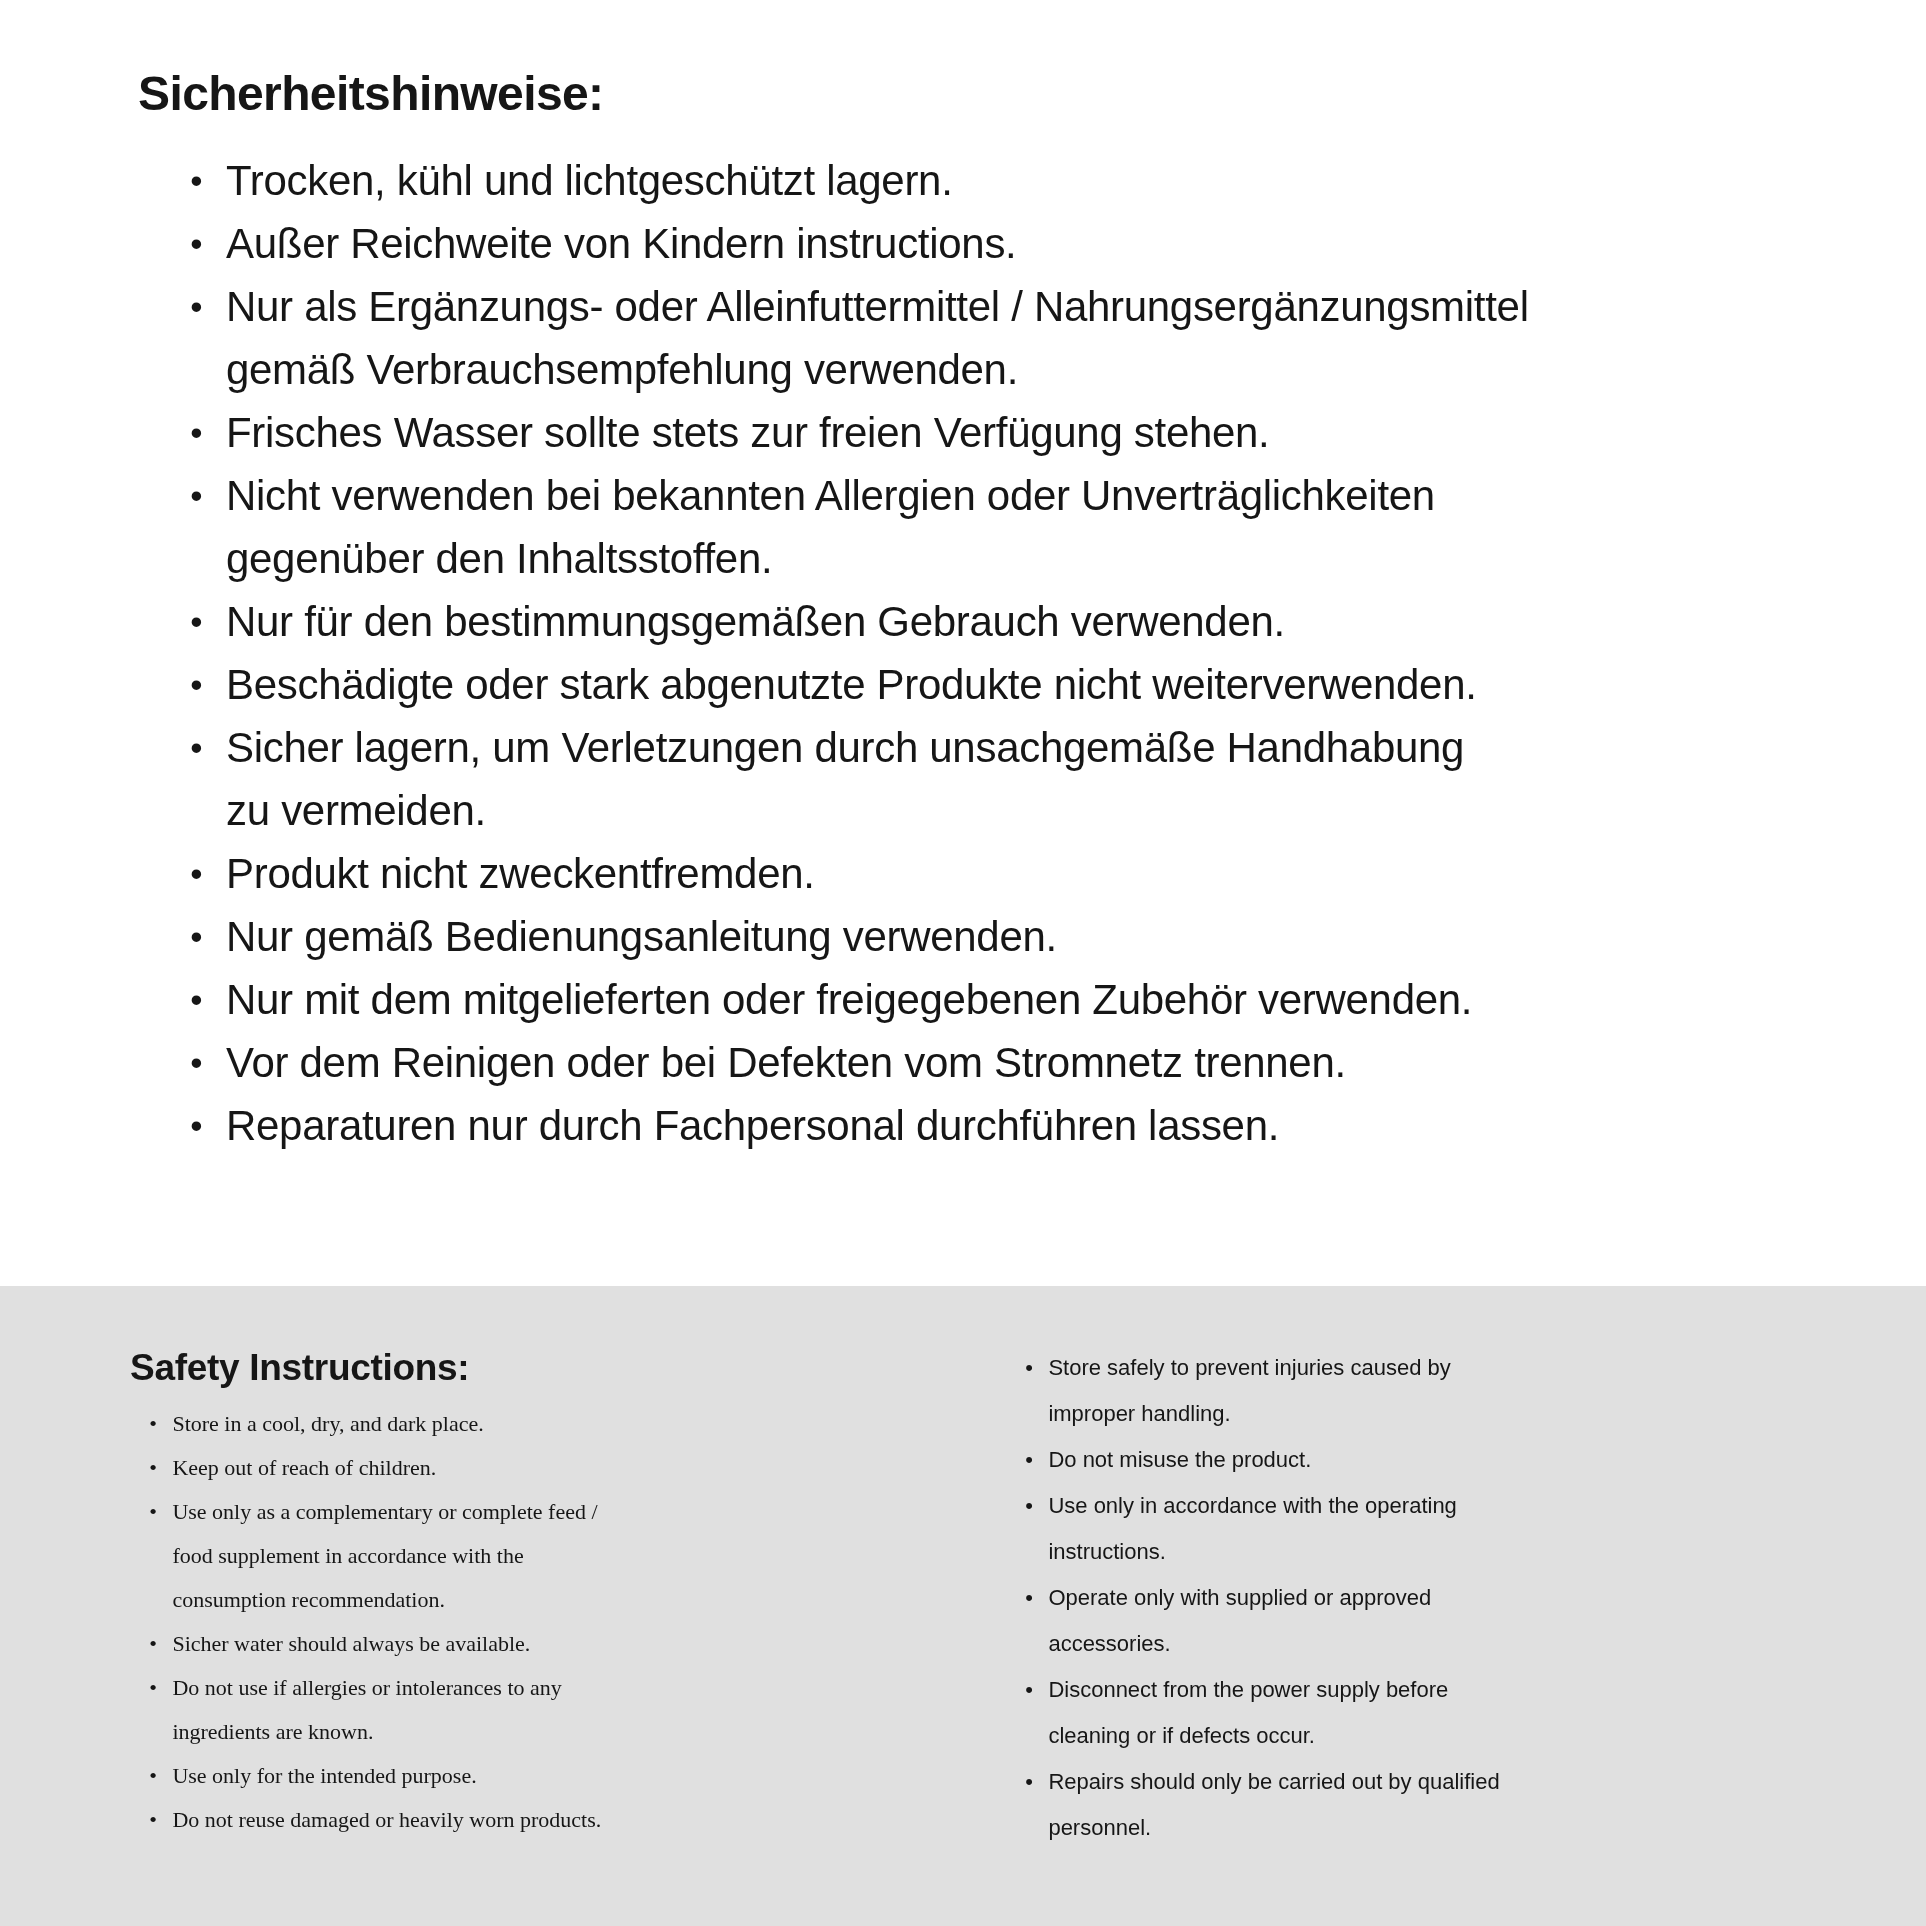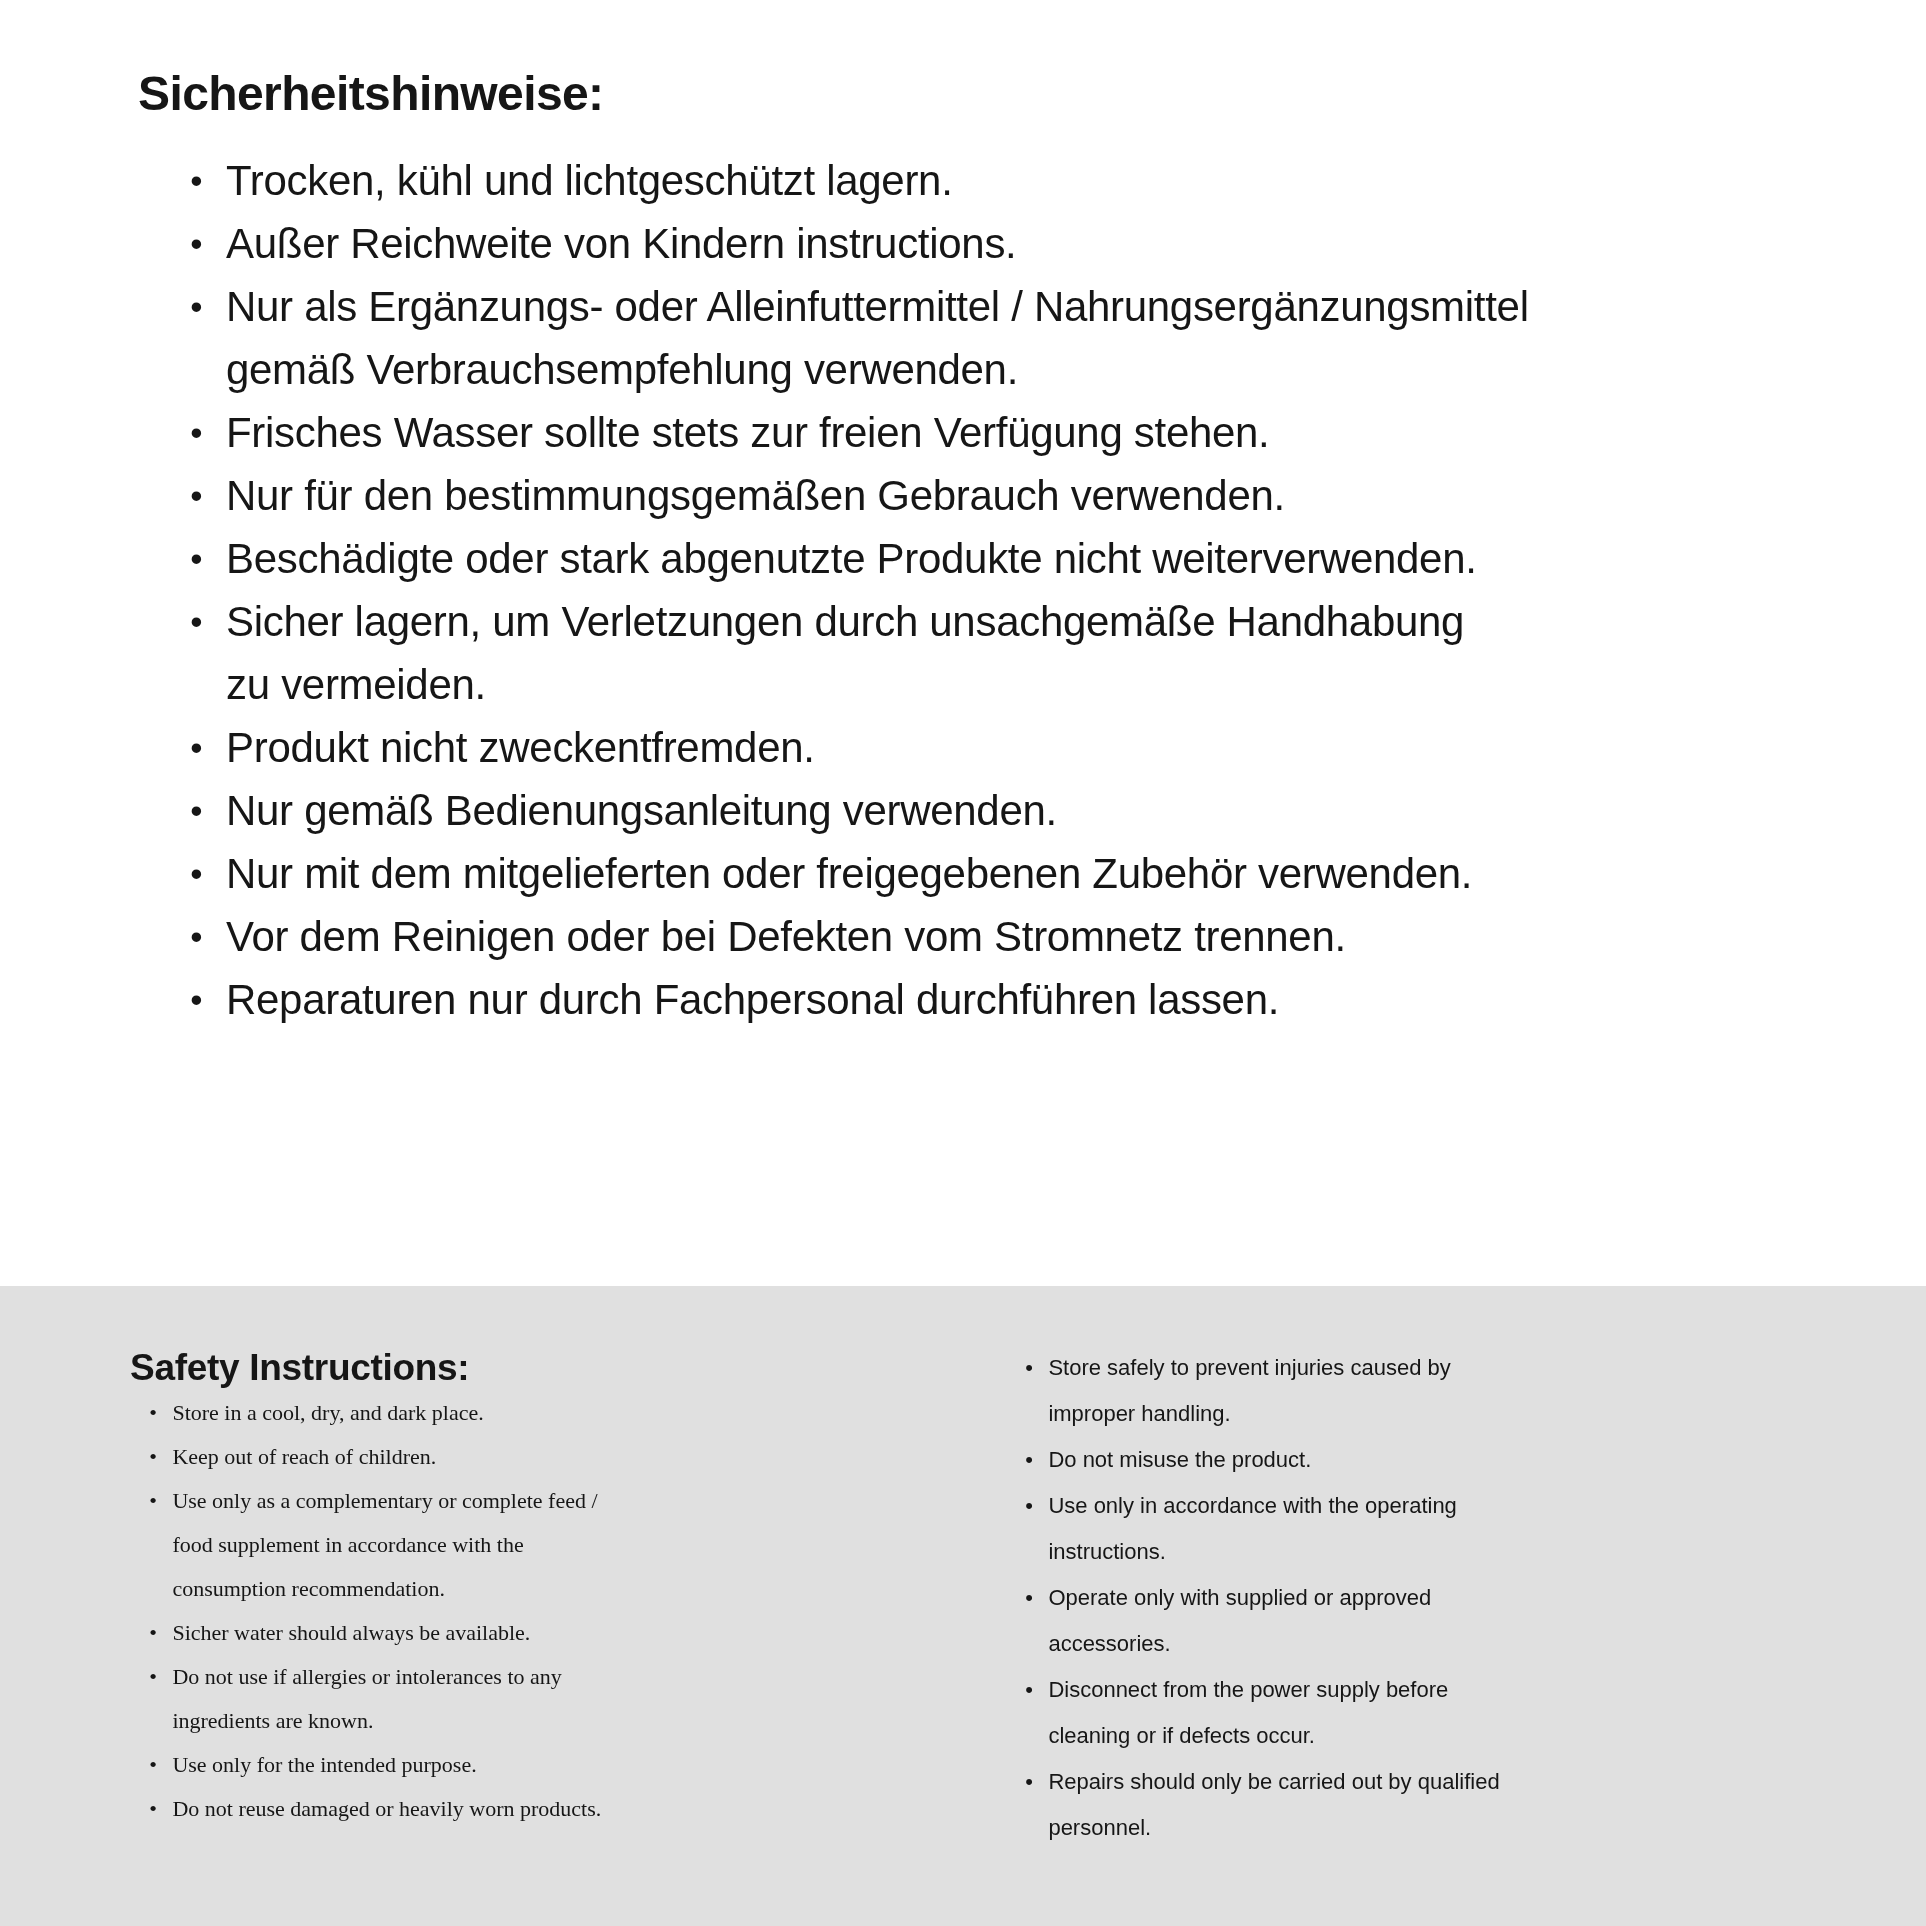--- a/index.html
+++ b/index.html
@@ -60,21 +60,21 @@
   }
   .en-col-left {
     flex: none;
     width: 858px;
   }
   .en-col-right {
     flex: 1;
     min-width: 0;
   }
   .en-title {
-    margin: 0 0 1px 0;
+    margin: 0 0 12px 0;
     font-size: 37px;
     font-weight: 700;
     line-height: 45px;
     letter-spacing: -0.3px;
   }
   .en-list {
     list-style: none;
     margin: 0;
     padding: 0;
     font-size: 22px;
@@ -112,20 +112,22 @@
 
         <li>Trocken, kühl und lichtgeschützt lagern.</li>
 
         <li>Außer Reichweite von Kindern instructions.</li>
 
         <li>Nur als Ergänzungs- oder Alleinfuttermittel / Nahrungsergänzungsmittel
 gemäß Verbrauchsempfehlung verwenden.</li>
 
         <li>Frisches Wasser sollte stets zur freien Verfügung stehen.</li>
 
+        <li>Nicht verwenden bei bekannten Allergien oder Unverträglichkeiten
+gegenüber den Inhaltsstoffen.</li>
 
         <li>Nur für den bestimmungsgemäßen Gebrauch verwenden.</li>
 
         <li>Beschädigte oder stark abgenutzte Produkte nicht weiterverwenden.</li>
 
         <li>Sicher lagern, um Verletzungen durch unsachgemäße Handhabung
 zu vermeiden.</li>
 
         <li>Produkt nicht zweckentfremden.</li>
 

